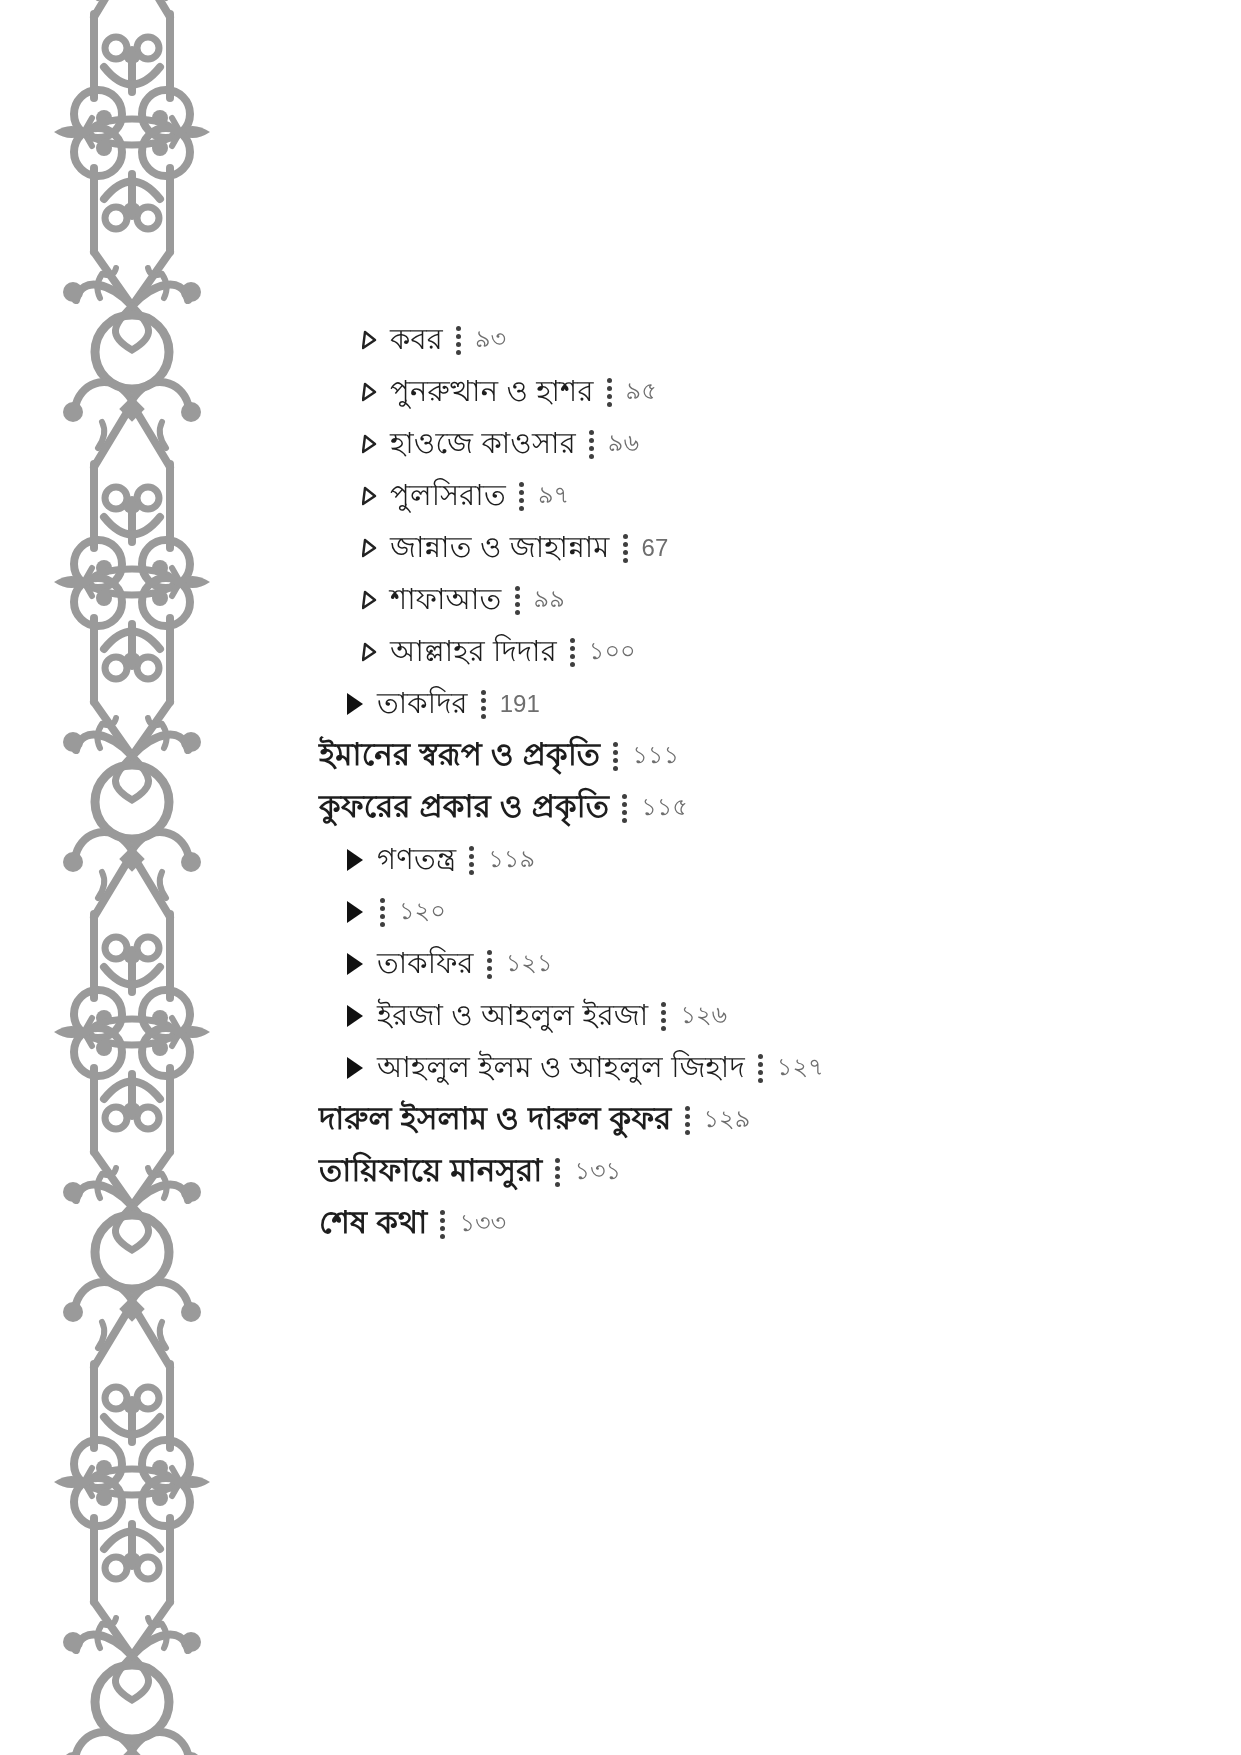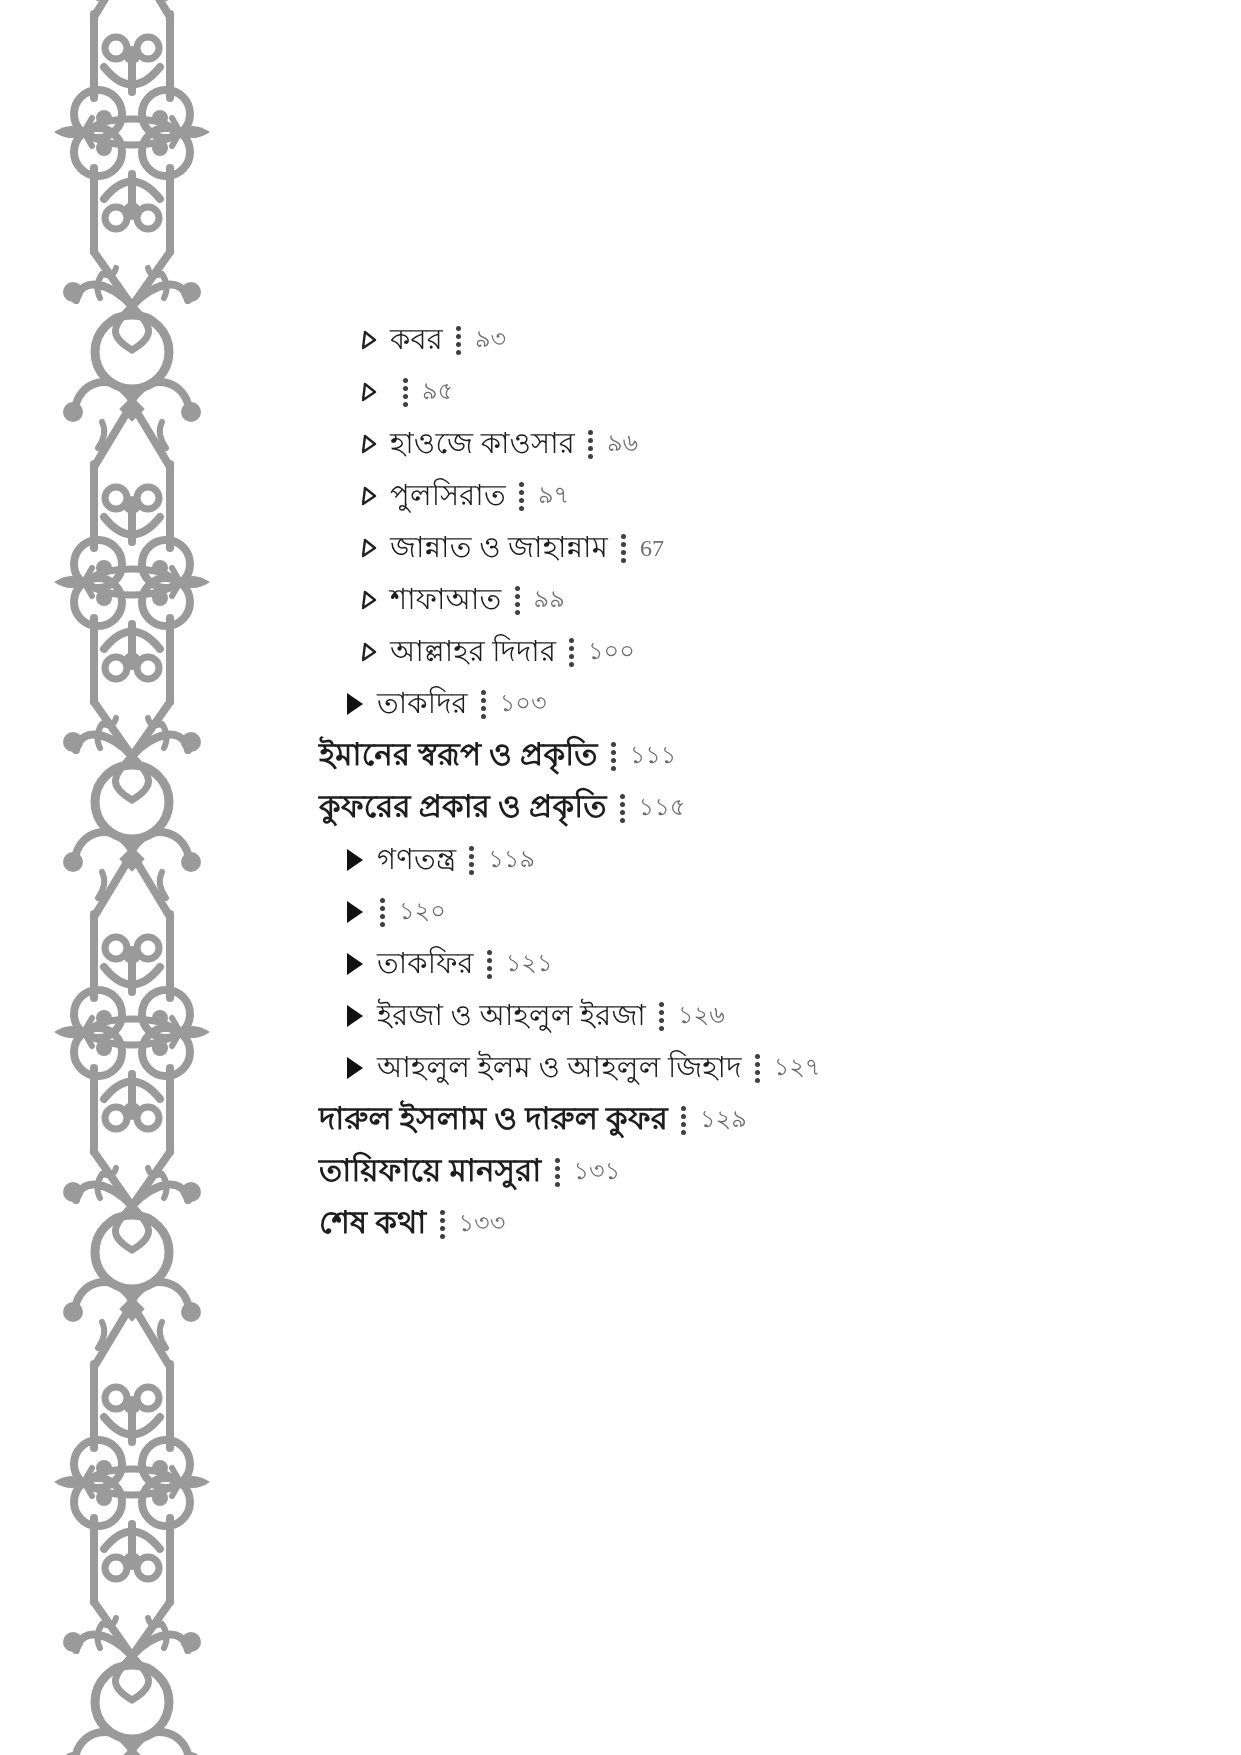--- a/index.html
+++ b/index.html
@@ -1,21 +1,21 @@
 <!DOCTYPE html>
 <html><head>
 <meta charset="utf-8">
 <style>
   html,body{margin:0;padding:0;background:#ffffff;}
   .page{
     position:relative;
     width:1241px;height:1755px;
     background:#ffffff;
     overflow:hidden;
-    font-family:Liberation Serif, serif;
+    font-family:Liberation Sans, sans-serif;
   }
   
   .ornament-wrap{
     position:absolute;left:42px;top:0;width:180px;height:1755px;
     overflow:hidden;
   }
   
   .toc{
     position:absolute;left:315px;top:314px;width:840px;
   }
@@ -133,20 +133,21 @@
       </span>
       <span class="page-num">৯৩</span>
     </div>
       <div class="toc-row lvl-3">
       <span class="bullet bullet-hollow">
         <svg width="15" height="20" viewBox="0 0 15 20">
             <polygon points="3,2 13,10 1,18" fill="none" stroke="#222222" stroke-width="2.4" stroke-linejoin="round"></polygon>
           </svg>
       </span>
 
+      <span class="label">পুনরুত্থান ও হাশর</span>
       <span class="sep">
         <i class="dot"></i>
           <i class="dot"></i>
           <i class="dot"></i>
           <i class="dot"></i>
       </span>
       <span class="page-num">৯৫</span>
     </div>
       <div class="toc-row lvl-3">
       <span class="bullet bullet-hollow">
@@ -235,21 +236,21 @@
             <polygon points="1,1 17,12 1,23" fill="#111111"></polygon>
           </svg>
       </span>
       <span class="label">তাকদির</span>
       <span class="sep">
         <i class="dot"></i>
           <i class="dot"></i>
           <i class="dot"></i>
           <i class="dot"></i>
       </span>
-      <span class="page-num">১০৩</span>
+      <span class="page-num">191</span>
     </div>
       <div class="toc-row lvl-1">
 
       <span class="label">ইমানের স্বরূপ ও প্রকৃতি</span>
       <span class="sep">
         <i class="dot"></i>
           <i class="dot"></i>
           <i class="dot"></i>
           <i class="dot"></i>
       </span>

